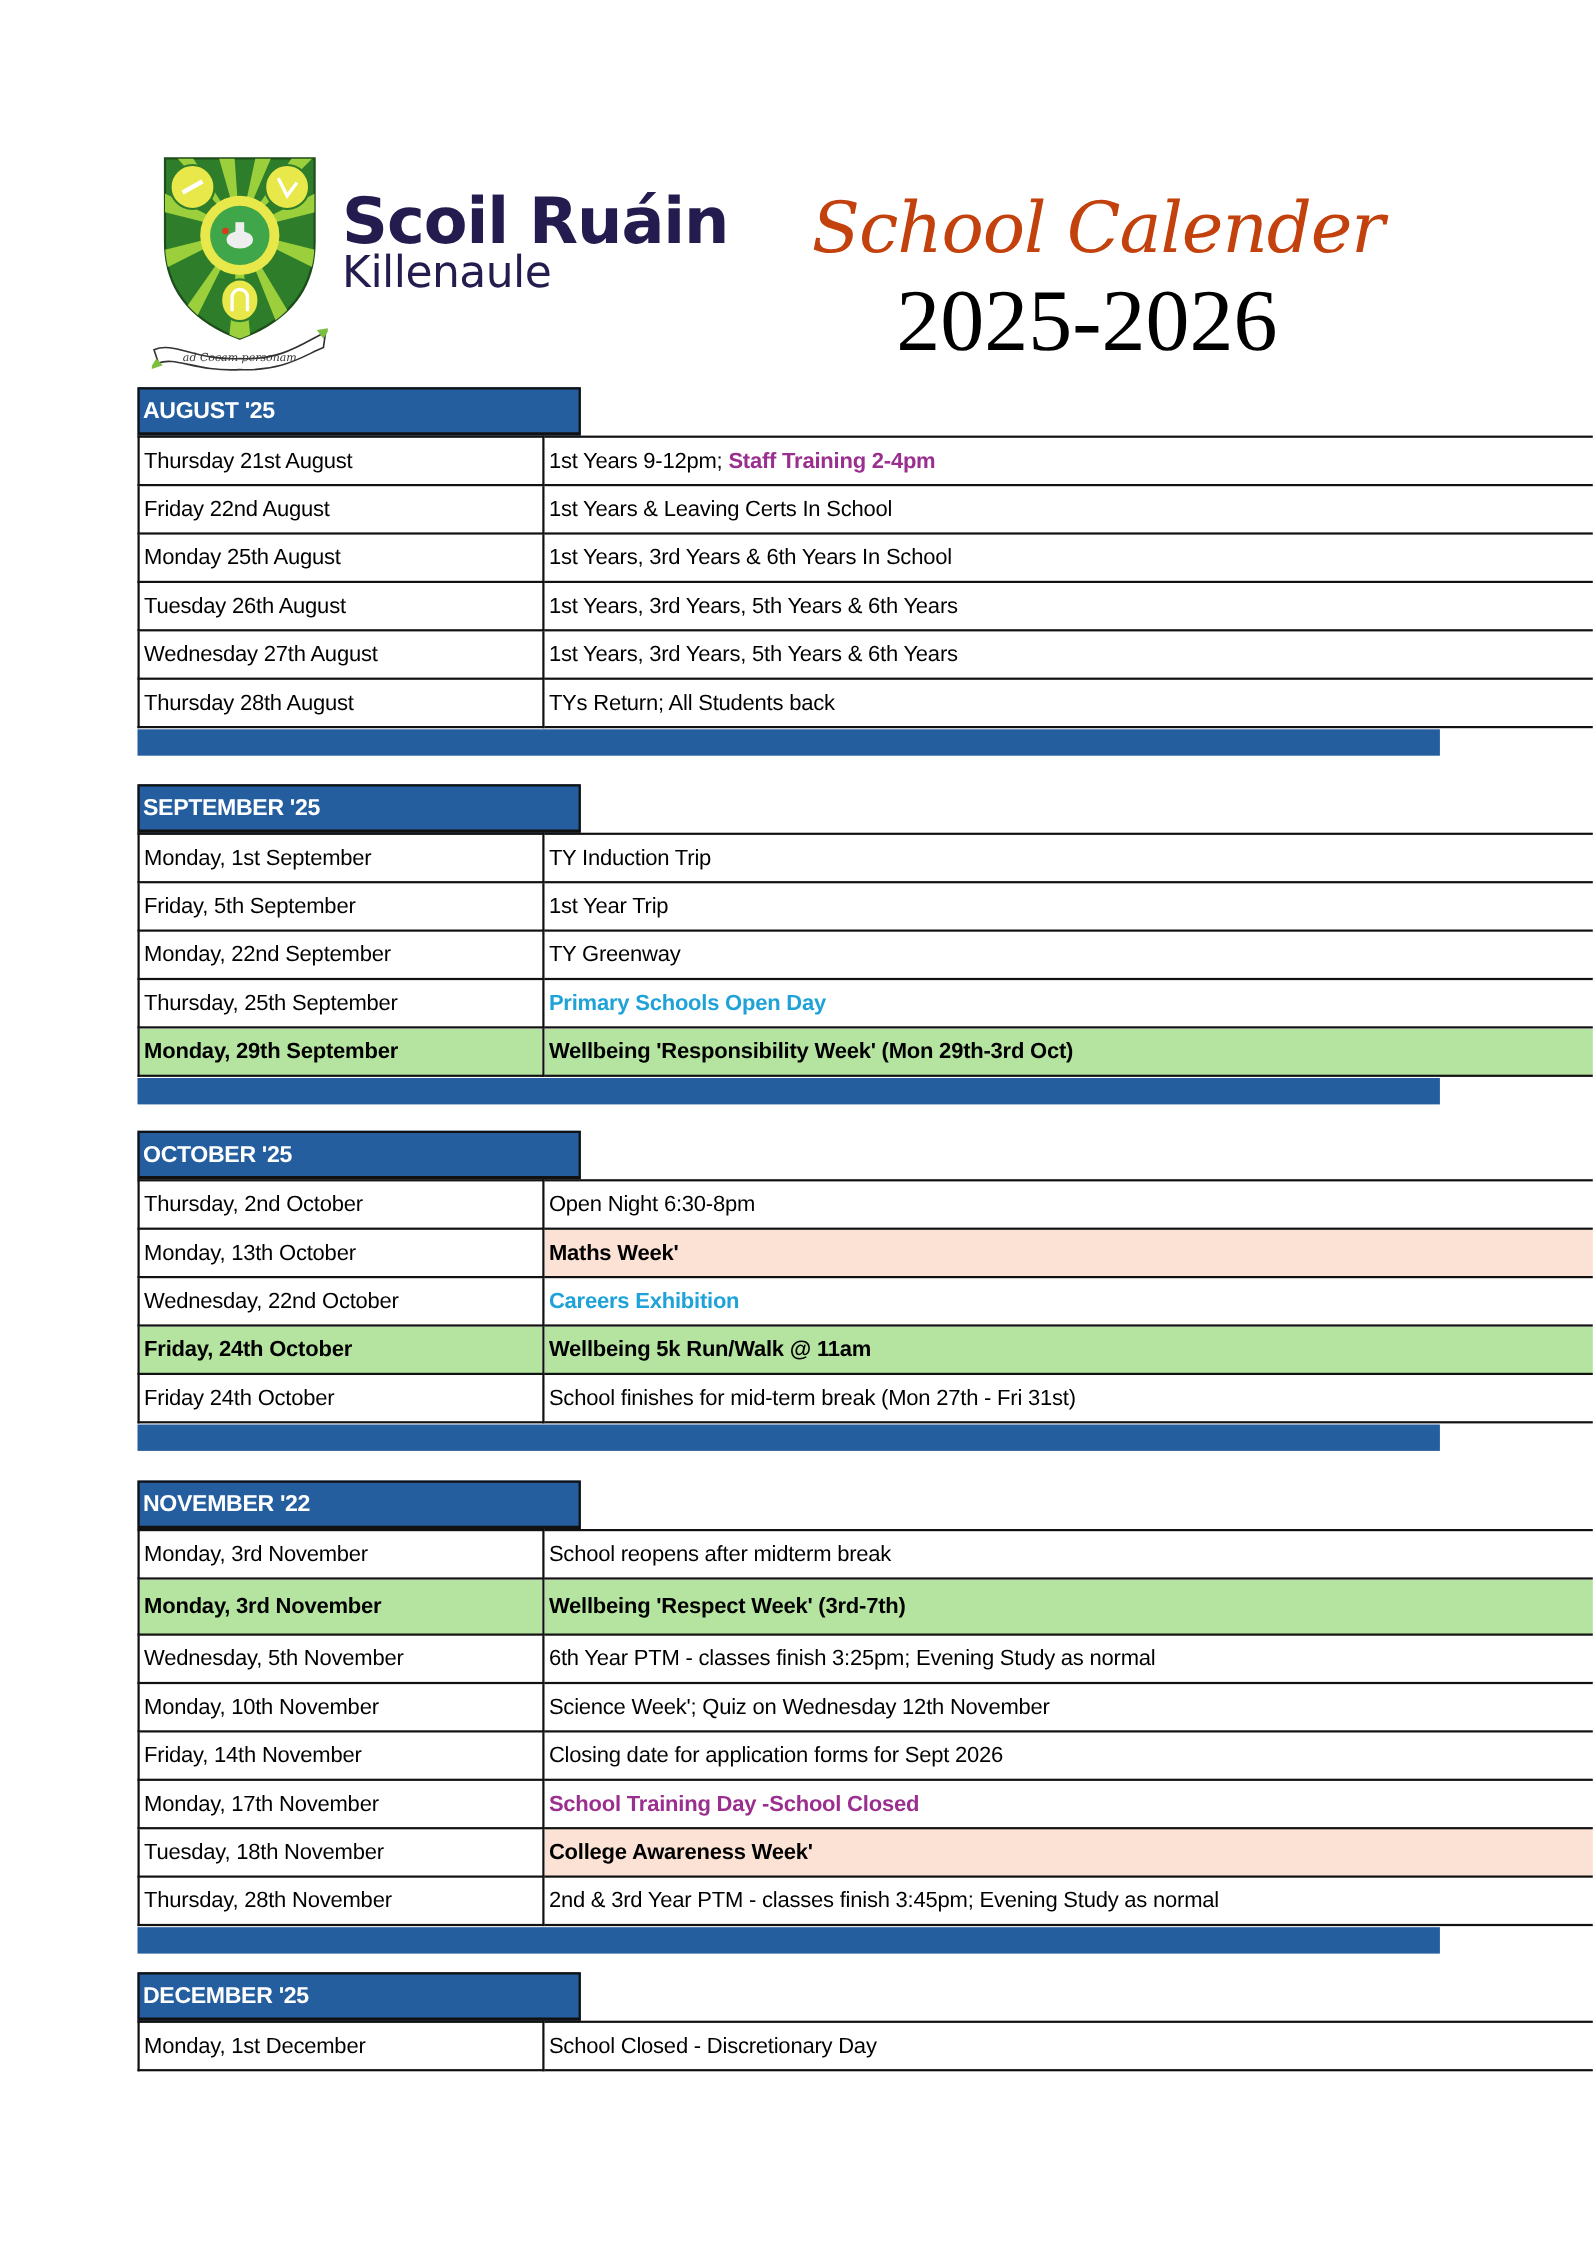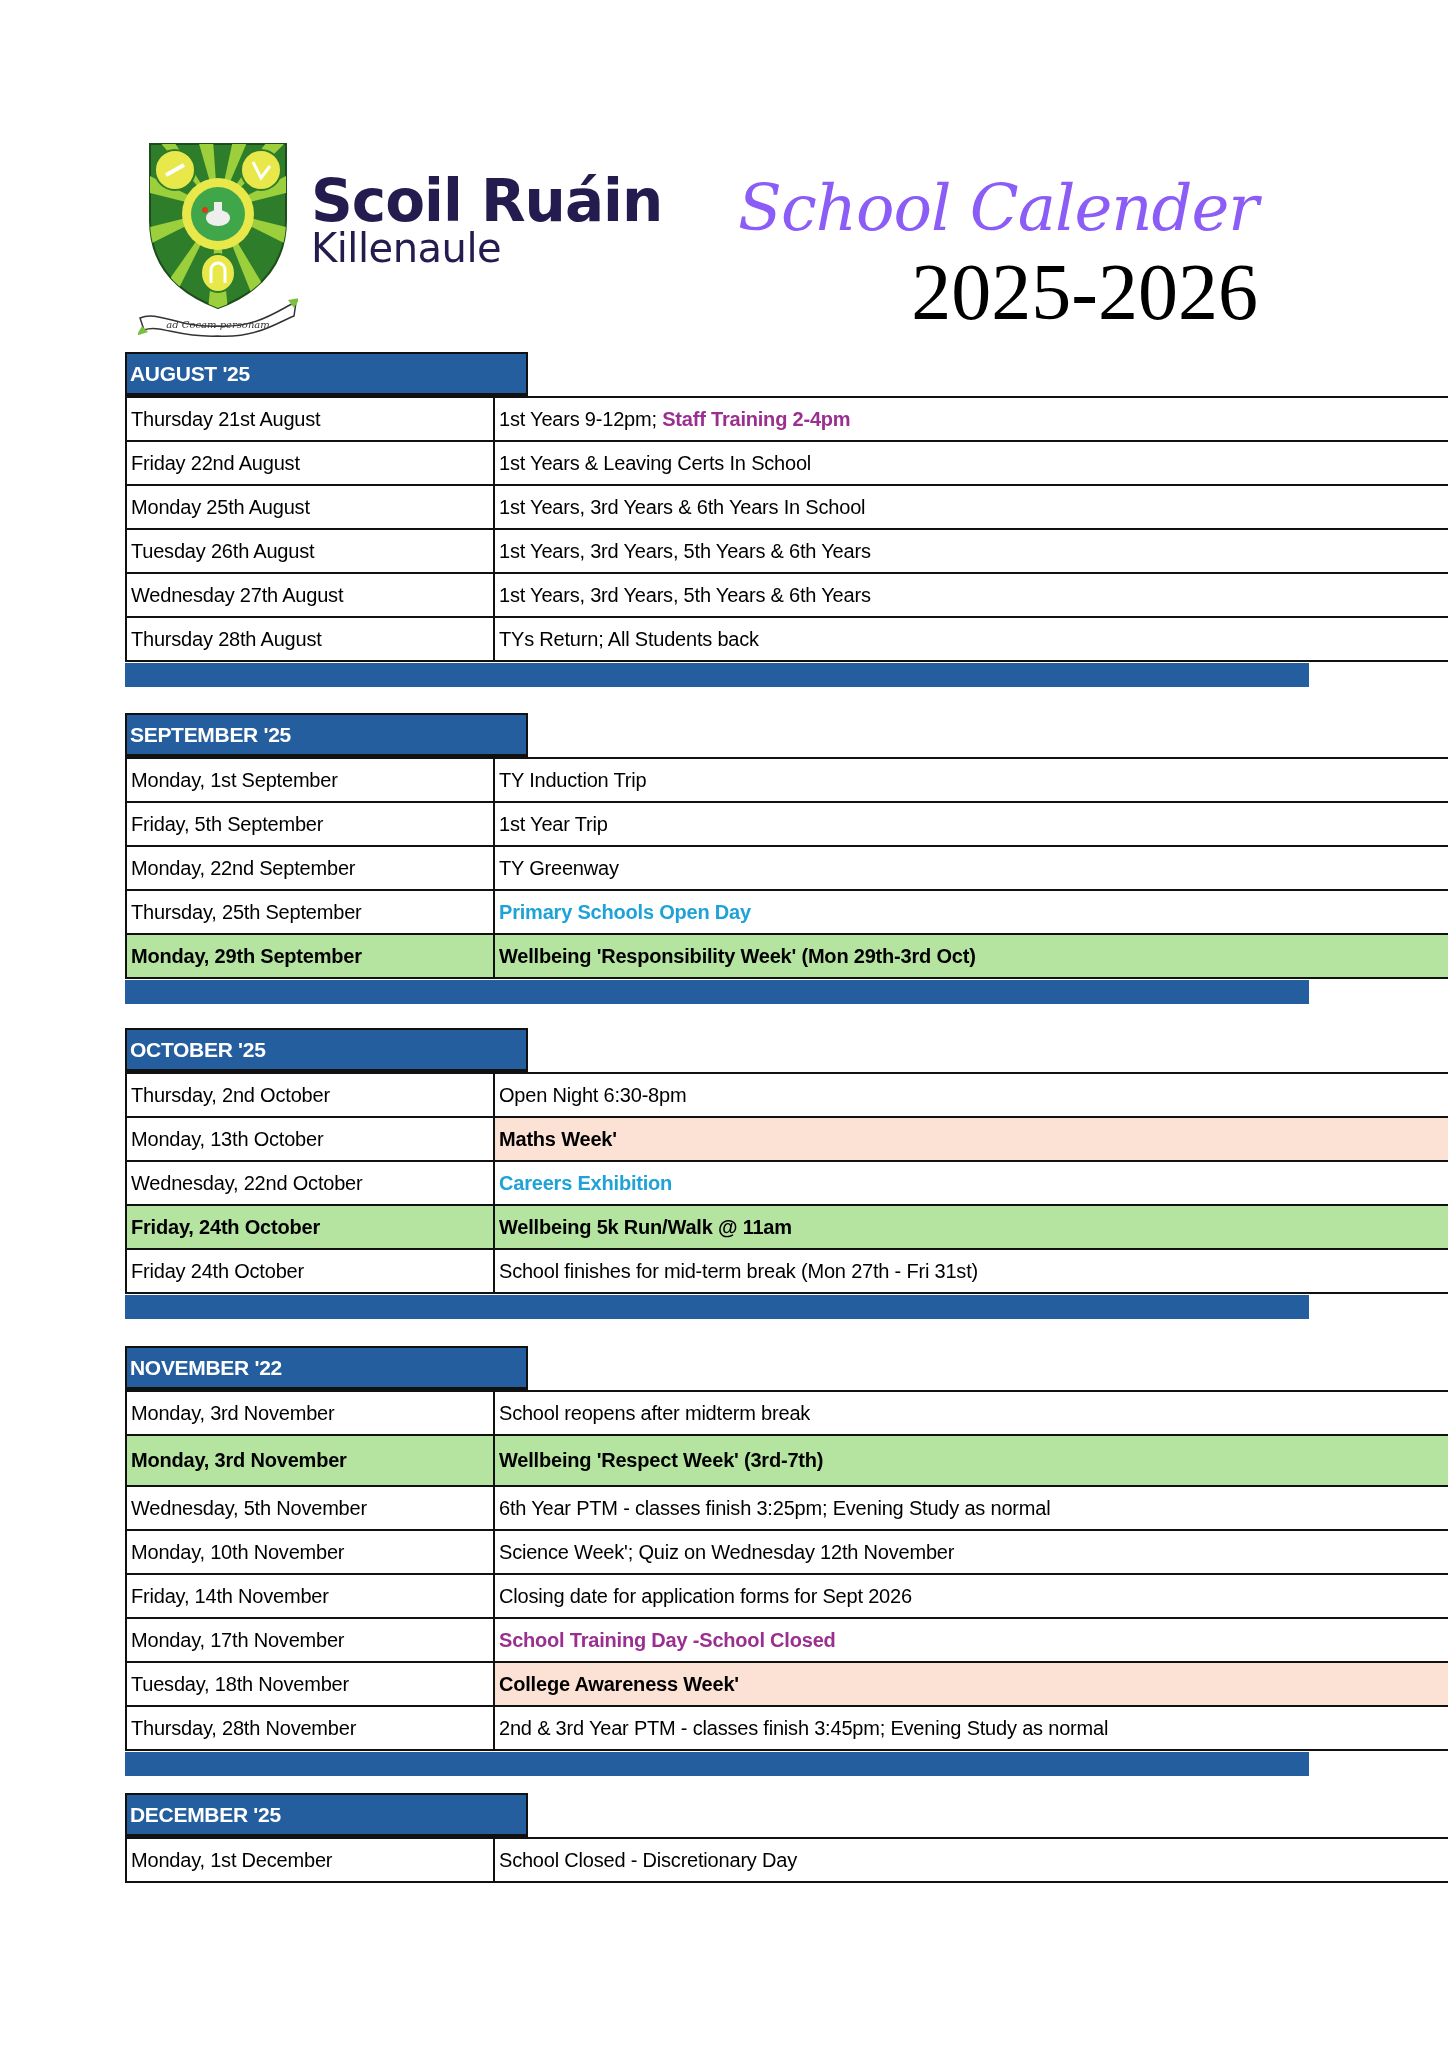--- a/index.html
+++ b/index.html
@@ -7,23 +7,23 @@
          font-family: "Liberation Sans", sans-serif; color: #000; }
 
   .logo { position: absolute; left: 138px; top: 140px; width: 160px; height: 200px; }
   .school-name { position: absolute; left: 311px; top: 172px; color: #241c4f;
                  font-family: "DejaVu Sans", sans-serif; line-height: 1; }
   .school-name .line1 { font-size: 58px; font-weight: bold; letter-spacing: -1px; }
   .school-name .line2 { font-size: 40px; font-weight: normal; margin-top: -2px; letter-spacing: -0.5px; }
 
   .title { position: absolute; left: 738px; top: 176px; width: 520px; text-align: center; }
   .title .t1 { font-family: "DejaVu Serif", serif; font-style: italic; font-size: 64px;
-               color: #8b5cf6; line-height: 1; white-space: nowrap; letter-spacing: -1px; }
+               color: #c2410c; line-height: 1; white-space: nowrap; letter-spacing: -1px; }
   .title .t2 { font-family: "Liberation Serif", serif; font-size: 80px; color: #000;
-               line-height: 1; margin-top: 12px; margin-left: -20px; text-align: right; }
+               line-height: 1; margin-top: 12px; margin-left: -20px; }
 
   .section { position: absolute; left: 125px; width: 1184px; }
   .month-head { width: 403px; height: 44px; background: #255e9e; color: #fff;
                 border: 2px solid #111; border-bottom: 3px solid #111; box-sizing: border-box;
                 font-weight: bold; font-size: 21px; line-height: 40px; padding-left: 3px;
                 font-family: "Liberation Sans", sans-serif; letter-spacing: -0.3px; }
   table.events { border-collapse: collapse; width: 1424px; table-layout: fixed; padding-left: 26px; }
   table.events td { border: 2.5px solid #111; height: 44px; box-sizing: border-box;
                     padding: 0 4px; font-size: 20px; white-space: nowrap; overflow: hidden;
                     vertical-align: middle; letter-spacing: -0.2px; }

